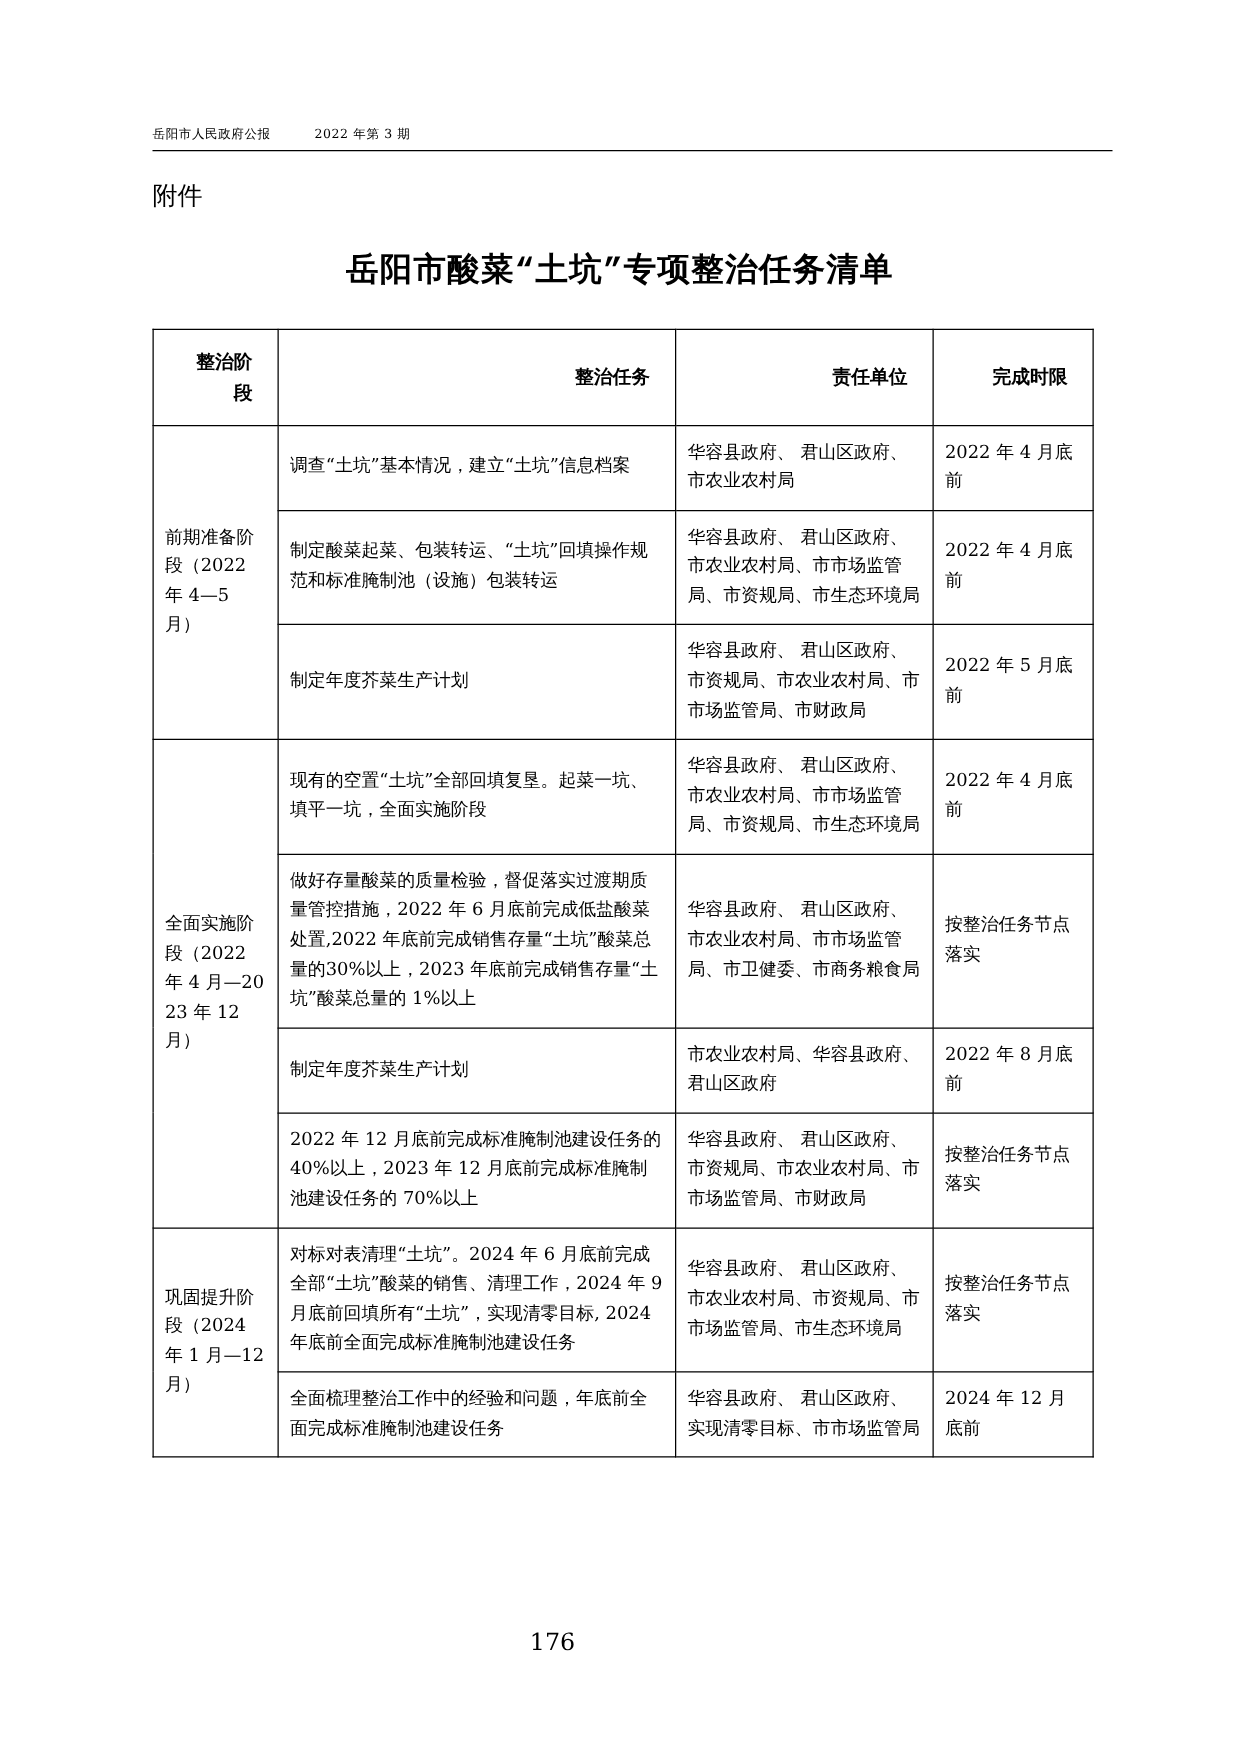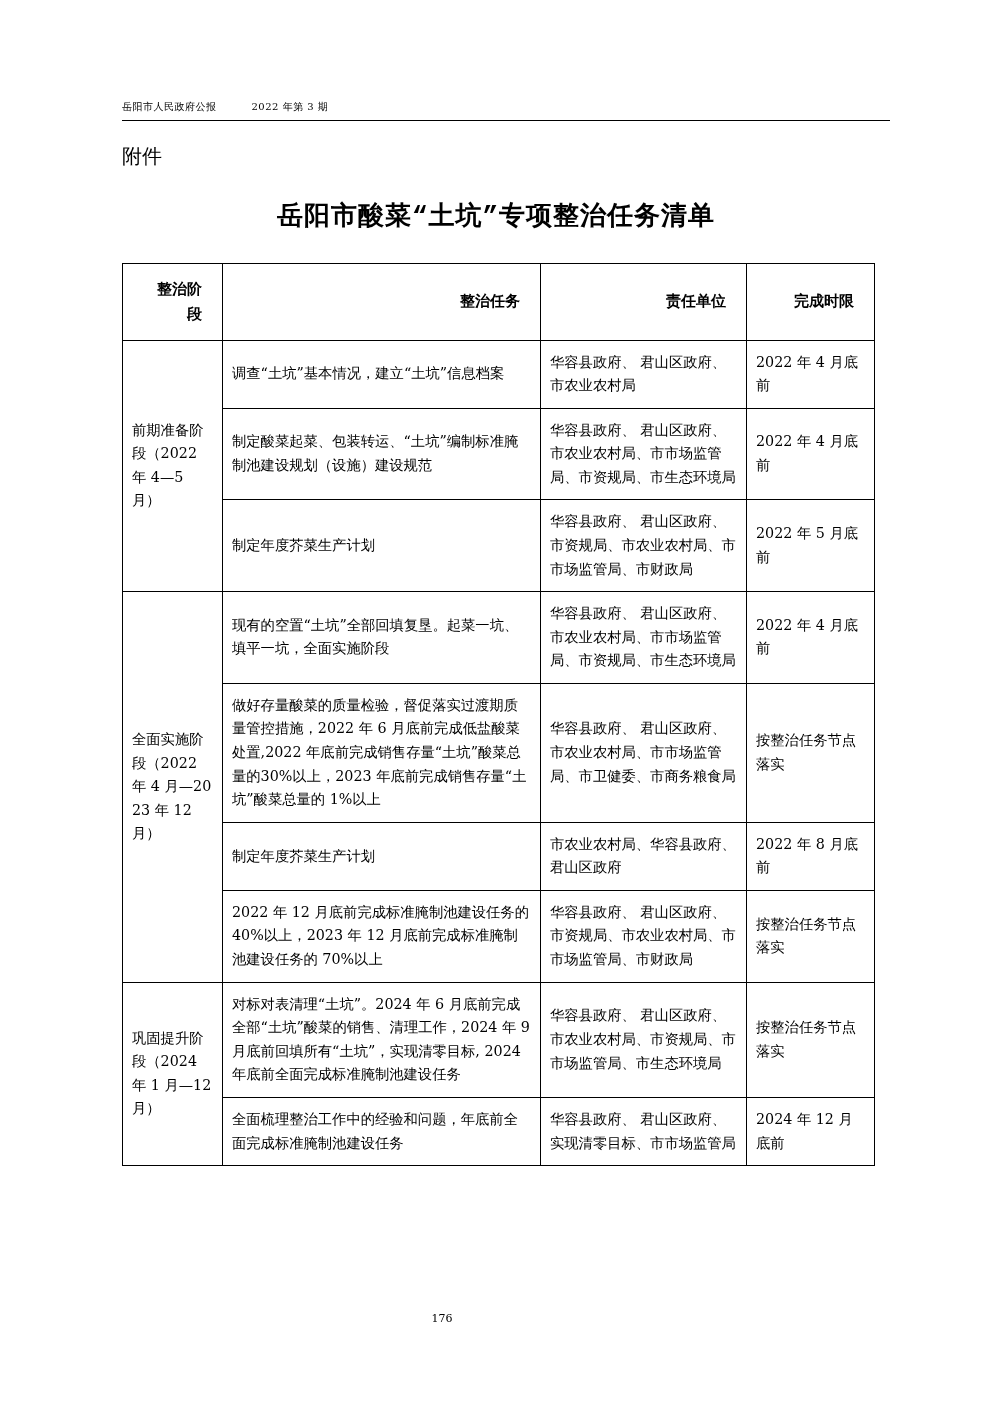--- a/index.html
+++ b/index.html
@@ -93,21 +93,21 @@
   td.task-cell {
     text-align: justify;
     text-align-last: left;
   }
   .page-number {
     position: absolute;
     bottom: 78px;
     left: 0;
     width: 884px;
     text-align: center;
-    font-size: 11px;
+    font-size: 19px;
   }
 </style>
 </head>
 <body>
 
 <div class="page">
 
   <div class="header-line">
     <span class="header-title">岳阳市人民政府公报</span>
     <span class="header-issue">2022 年第 3 期</span>
@@ -134,21 +134,21 @@
     </thead>
     <tbody>
 
       <tr>
         <td class="stage-cell" rowspan="3">前期准备阶段（2022 年 4—5 月）</td>
         <td class="task-cell">调查“土坑”基本情况，建立“土坑”信息档案</td>
         <td class="unit-cell">华容县政府、 君山区政府、市农业农村局</td>
         <td class="due-cell">2022 年 4 月底前</td>
       </tr>
       <tr>
-        <td class="task-cell">制定酸菜起菜、包装转运、“土坑”编制标准腌制池建设规划（设施）建设规范</td>
+        <td class="task-cell">制定酸菜起菜、包装转运、“土坑”回填操作规范和标准腌制池（设施）包装转运</td>
         <td class="unit-cell">华容县政府、 君山区政府、市农业农村局、市市场监管局、市资规局、市生态环境局</td>
         <td class="due-cell">2022 年 4 月底前</td>
       </tr>
       <tr>
         <td class="task-cell">制定年度芥菜生产计划</td>
         <td class="unit-cell">华容县政府、 君山区政府、市资规局、市农业农村局、市市场监管局、市财政局</td>
         <td class="due-cell">2022 年 5 月底前</td>
       </tr>
 
       <tr>

